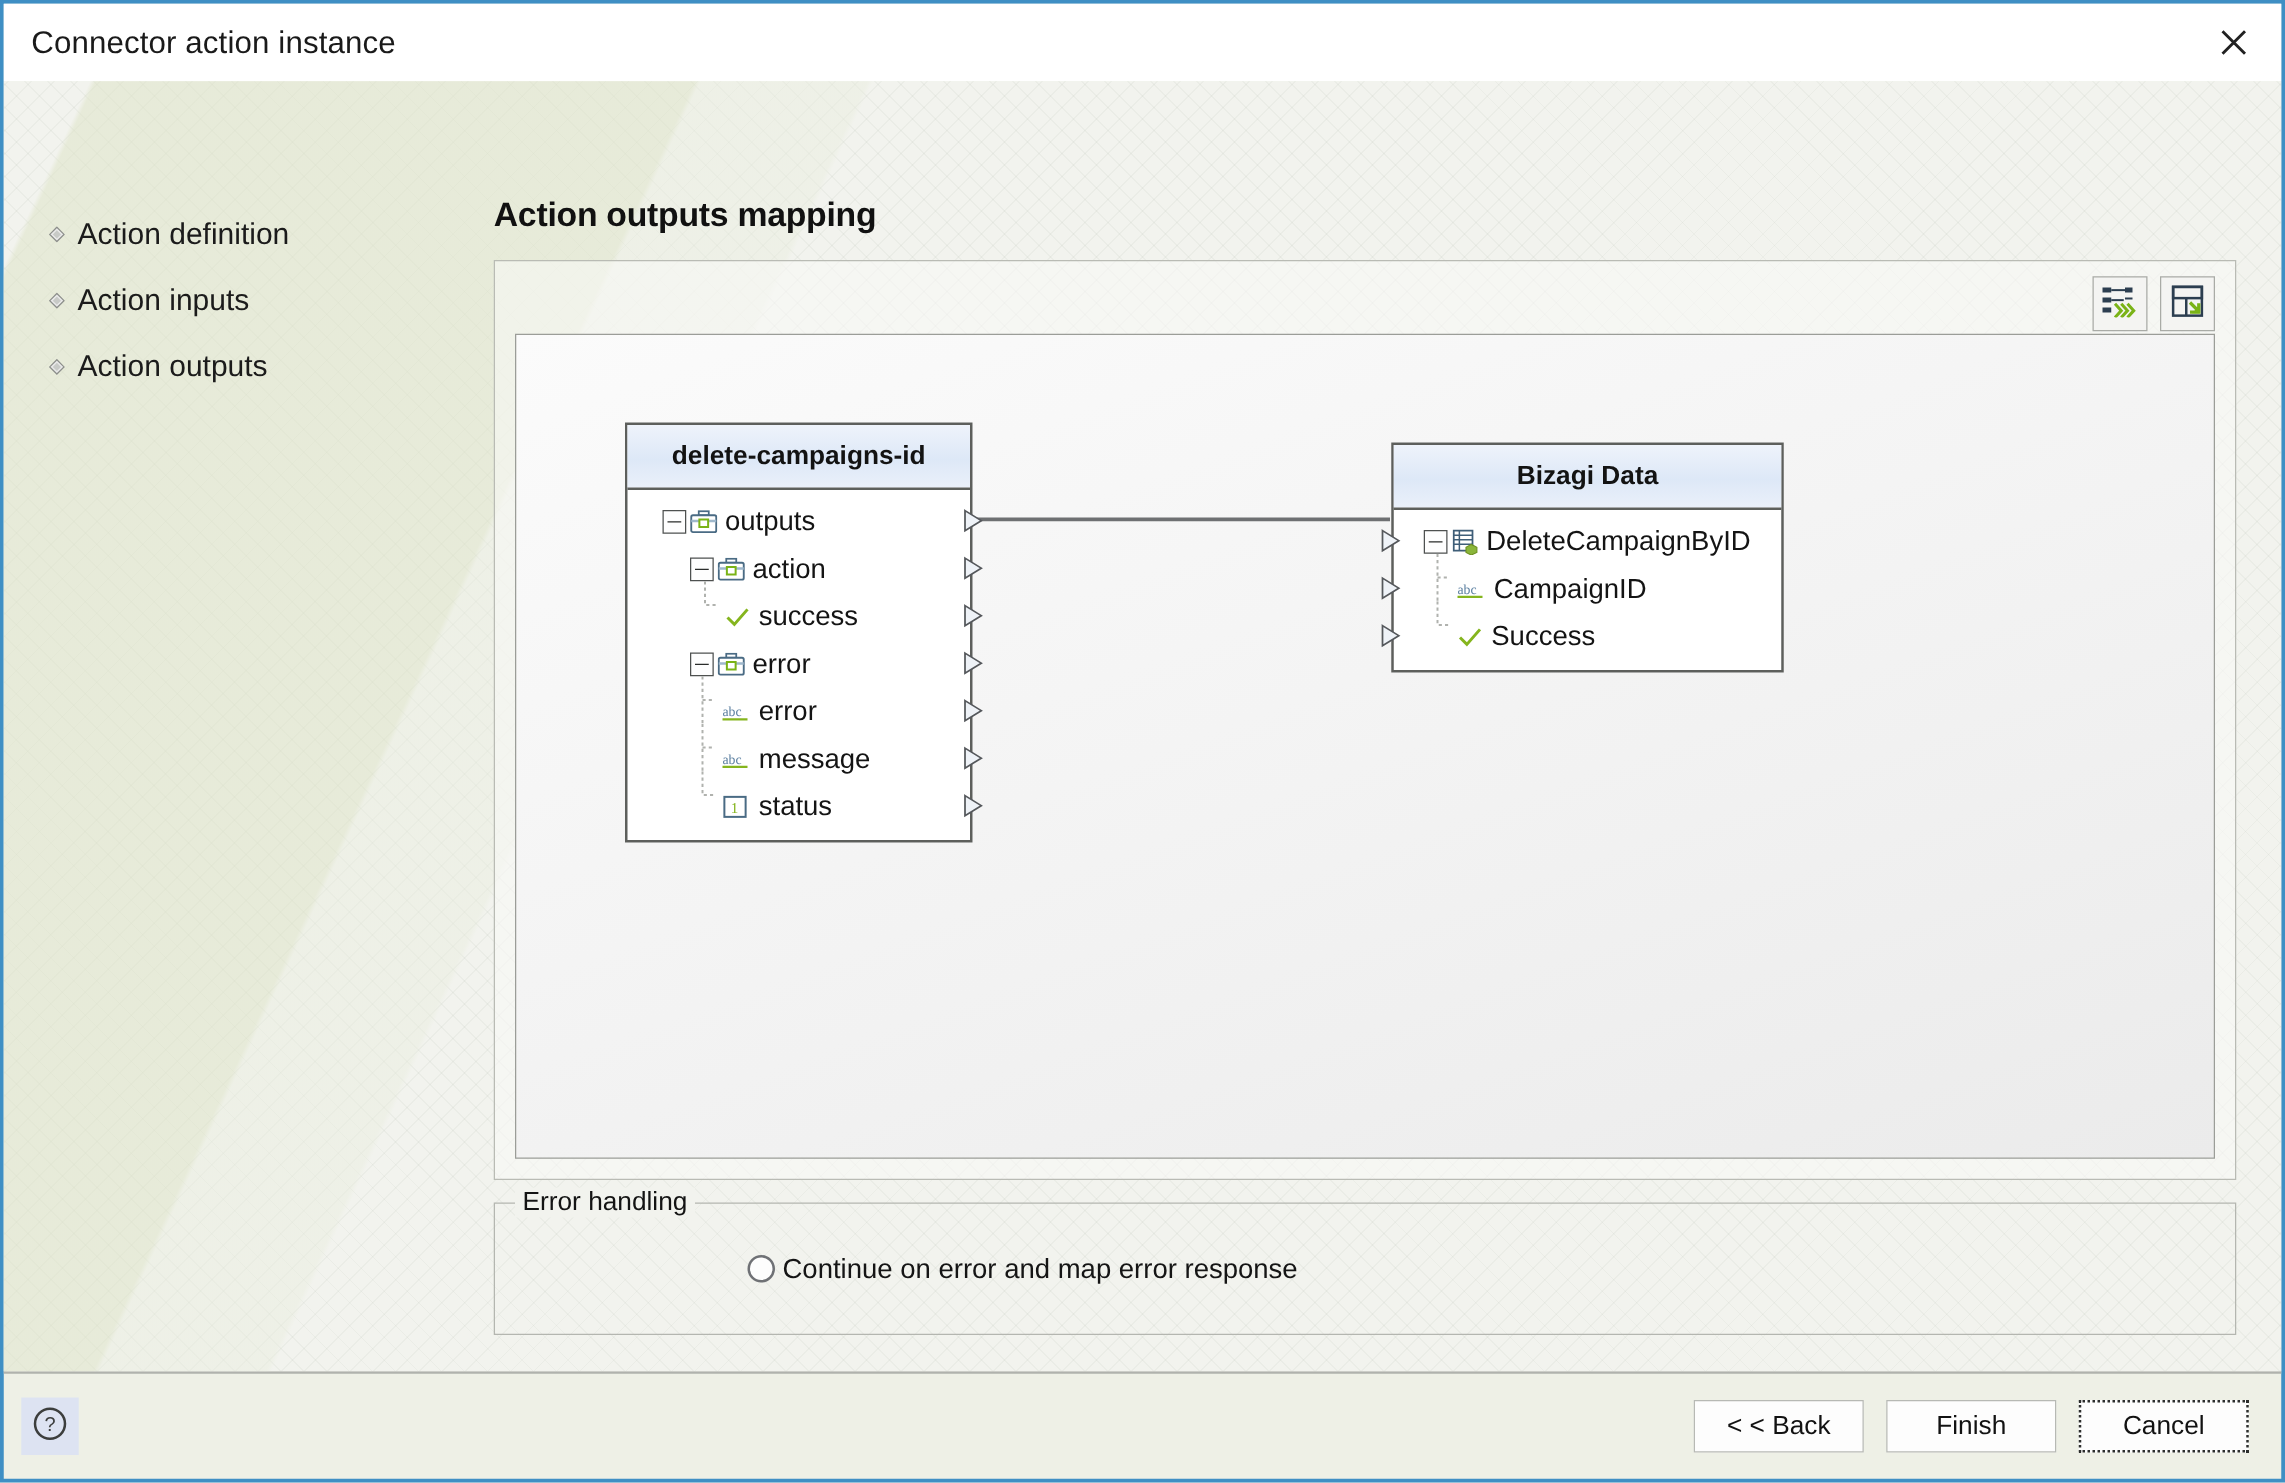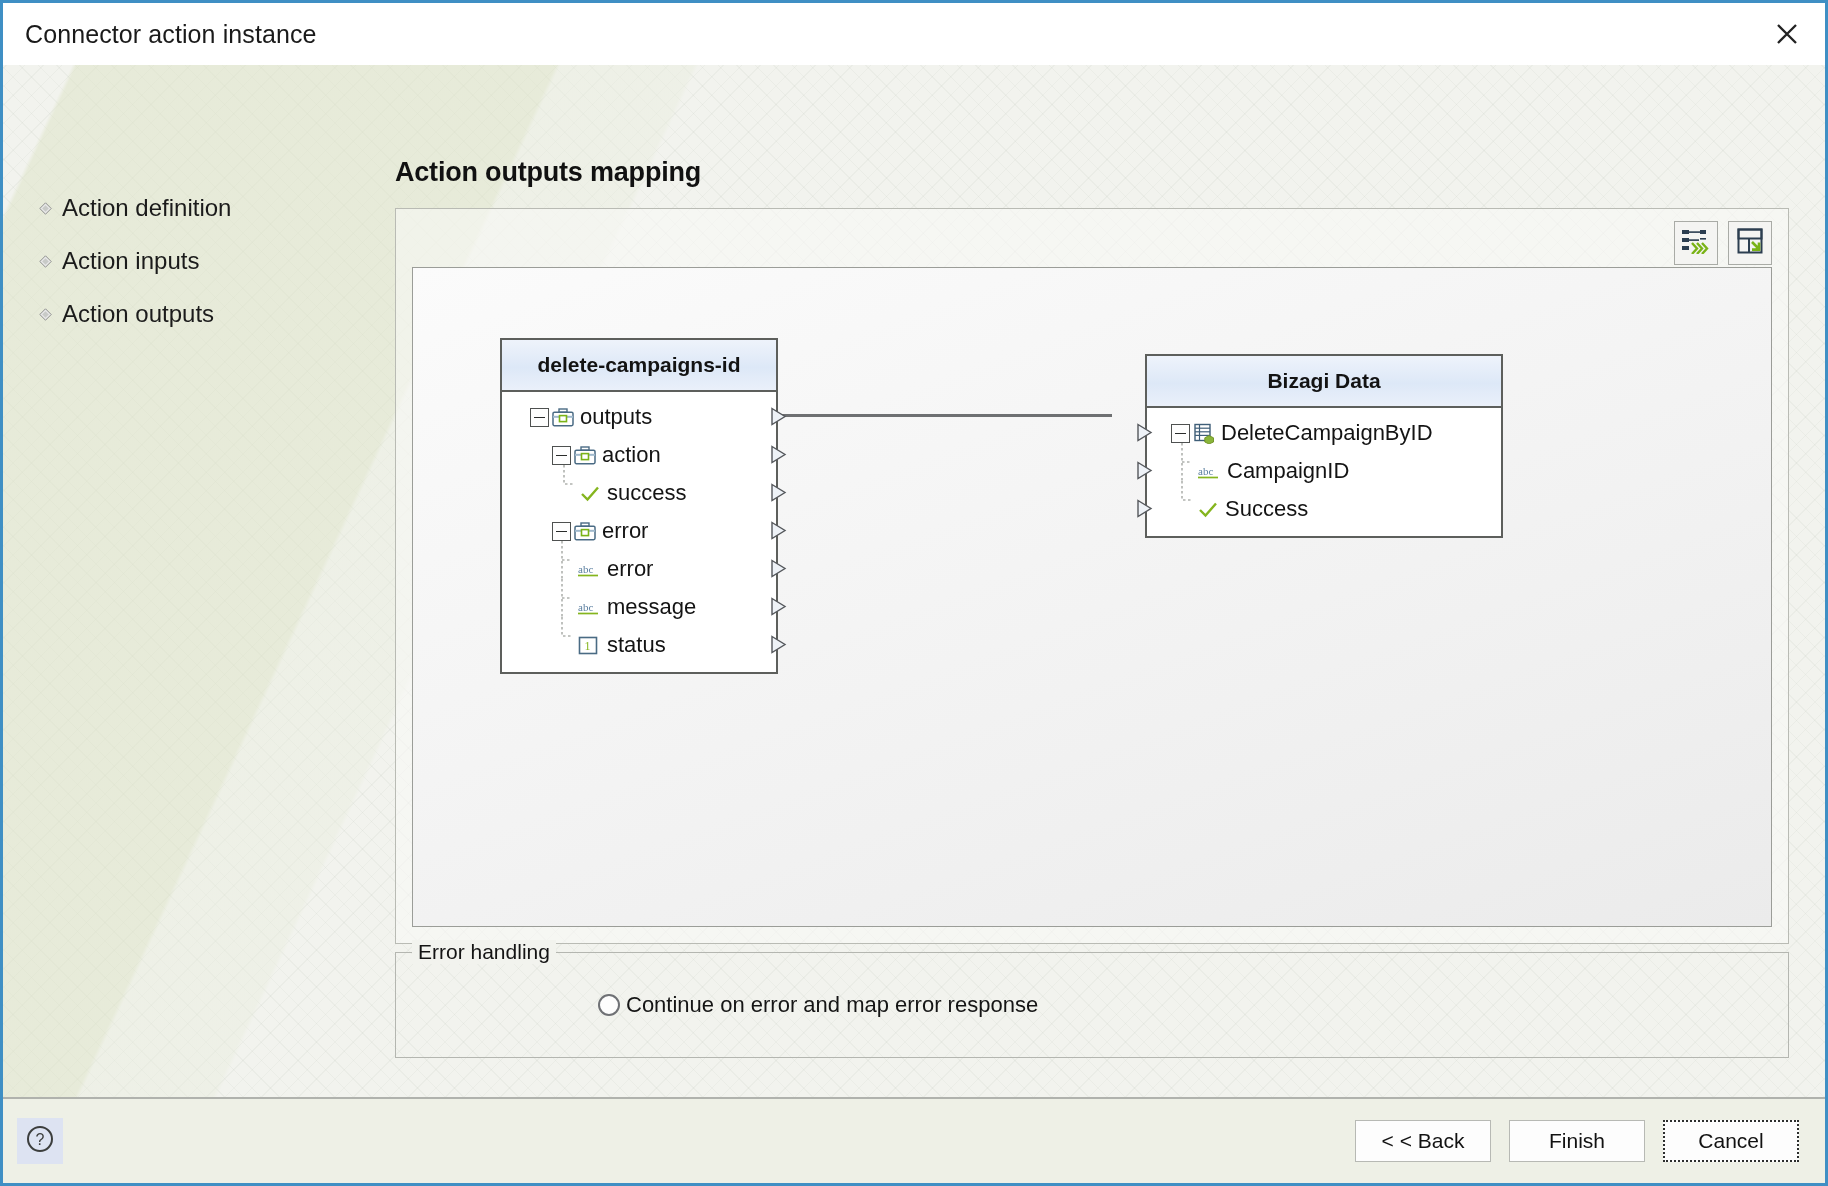--- a/index.html
+++ b/index.html
@@ -63,21 +63,20 @@
       repeating-linear-gradient(-45deg, rgba(170,180,165,0.10) 0 1px, transparent 1px 13px);
     display: flex;
   }
 
   
   .sidebar {
     width: 392px;
     min-width: 392px;
     padding-top: 96px;
     box-sizing: border-box;
-    margin-top: 20px;
   }
   .nav-item {
     display: flex;
     align-items: center;
     padding: 0 0 0 36px;
     height: 53px;
     cursor: pointer;
   }
   .nav-bullet {
     width: 13px;
@@ -202,21 +201,21 @@
   }
 
   .conn-line {
     position: absolute;
     background: #6e7072;
     height: 3px;
   }
 
   
   .group {
-    margin: 8px 0 0 0;
+    margin: 18px 0 0 0;
     border: 1px solid #b4b6b0;
     position: relative;
     padding: 26px 12px 26px 0;
     box-sizing: border-box;
     text-align: right;
   }
   .group-title {
     position: absolute;
     top: -13px;
     left: 16px;
@@ -550,21 +549,21 @@
                 <span class="arrow-marker" style="right:-11px;top:9px">
                   <svg width="17" height="19" viewBox="0 0 17 19">
                     <polygon points="2,1.5 15,9.5 2,17.5" fill="#eef2f7" stroke="#55585c" stroke-width="1.4"></polygon>
                   </svg>
                 </span>
               </div>
 
             </div>
           </div>
 
-          <div class="node" style="left:700px; top:86px; width:358px;margin-left:32px;">
+          <div class="node" style="left:700px; top:86px; width:314px;">
             <div class="node-header">Bizagi Data</div>
             <div class="node-rows">
 
               <div class="row">
                 <span class="arrow-marker" style="left:-11px;top:9px">
                   <svg width="17" height="19" viewBox="0 0 17 19">
                     <polygon points="2,1.5 15,9.5 2,17.5" fill="#eef2f7" stroke="#55585c" stroke-width="1.4"></polygon>
                   </svg>
                 </span>
                 <span style="width:24px;flex:none"></span>

